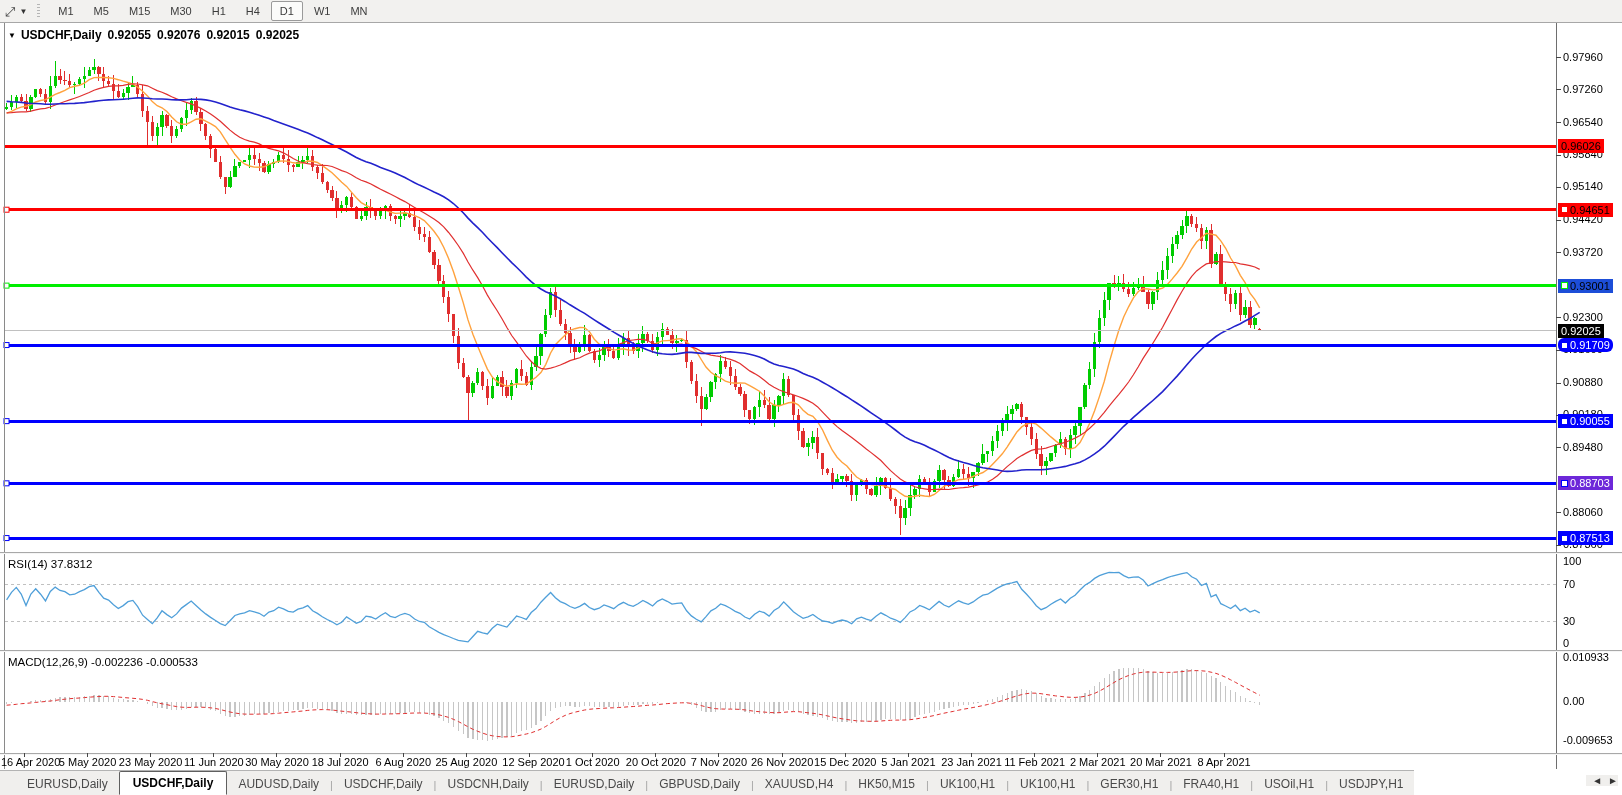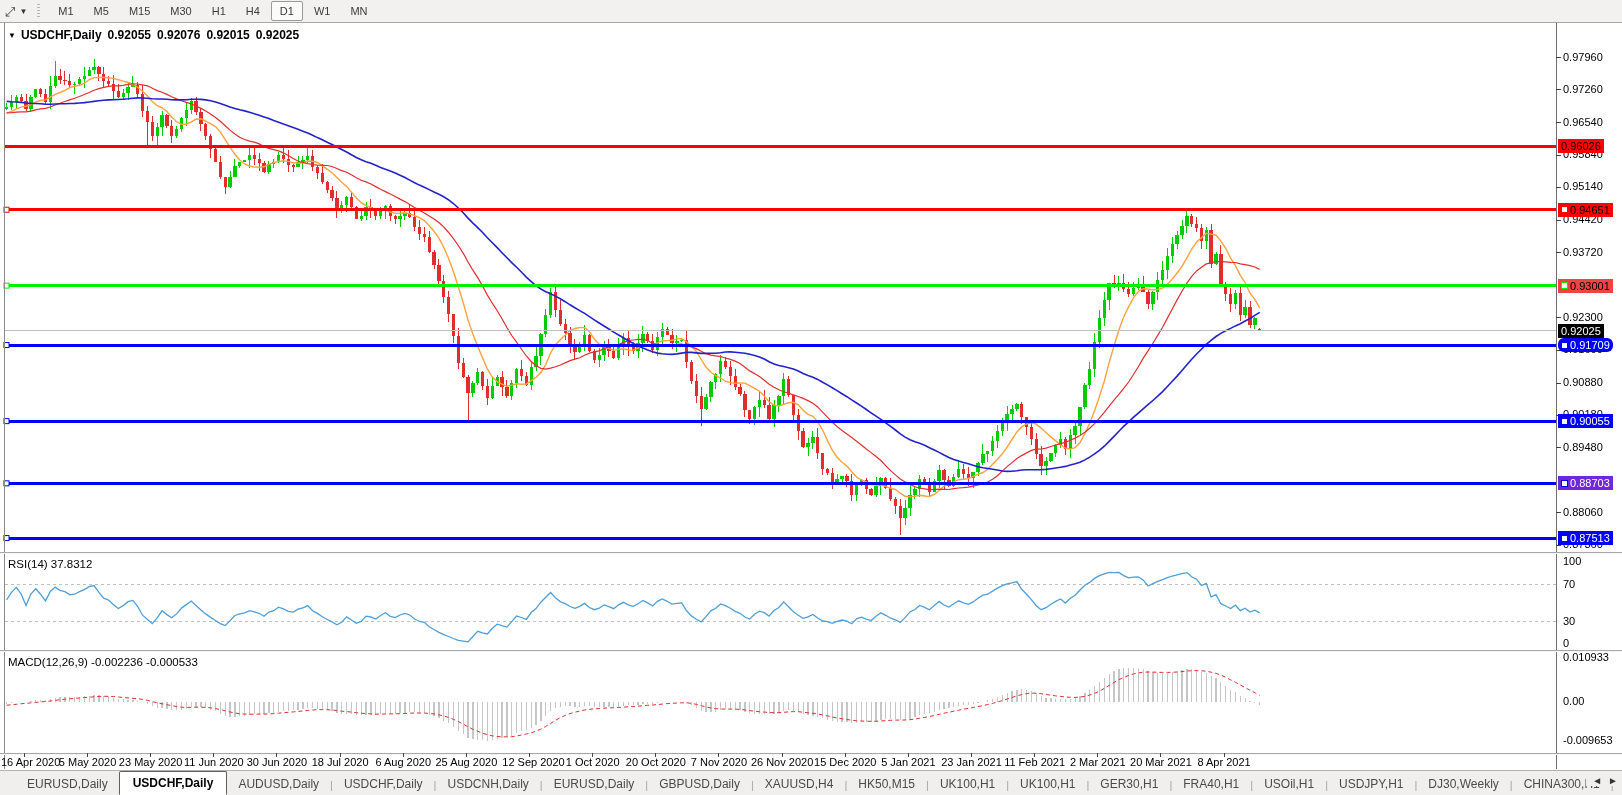--- a/index.html
+++ b/index.html
@@ -19,21 +19,21 @@
   .chart-title .tri{font-size:8px;vertical-align:1px;margin-right:5px;}
   .chart-title span{margin-right:6px;}
   .ind-label{position:absolute;left:8px;font-size:11.5px;color:#000;z-index:12;}
   .axis-tick{position:absolute;left:1563px;font-size:11px;color:#000;z-index:5;white-space:nowrap;}
   .lvl-label{position:absolute;left:1558px;font-size:11px;height:14px;line-height:14px;
              padding:0 3px;z-index:8;white-space:nowrap;display:flex;align-items:center;}
   .lvl-sq{display:inline-block;width:5px;height:5px;background:#fff;margin-right:2px;}
   .date-label{position:absolute;top:756px;font-size:11px;color:#000;z-index:5;white-space:nowrap;
               transform:translateX(-50%);}
   
-  .tabbar{position:absolute;left:0;top:770px;width:1622px;height:25px;background:#f0efed;
+  .tabbar{position:absolute;left:0;top:770px;width:1414px;height:25px;background:#f0efed;
           border-top:1px solid #b3b3b3;display:flex;align-items:flex-end;z-index:20;
           overflow:hidden;padding-left:16px;box-sizing:border-box;}
   .tab{font-size:12px;color:#4a4a4a;padding:4px 11px;white-space:nowrap;cursor:default;}
   .tab.active{background:#ffffff;border:1px solid #5f5f5f;border-bottom:1px solid #fff;
               border-radius:2px 2px 0 0;color:#000;font-weight:bold;padding:4px 13px;}
   .tabsep{color:#a5a5a5;font-size:11px;padding:4px 0;}
   .tab-arrows{position:absolute;right:4px;top:775px;z-index:25;display:flex;gap:6px;
               font-size:10px;color:#333;background:#f0efed;padding-left:6px;}
   svg{position:absolute;left:0;top:0;z-index:1;}
 </style>
@@ -161,21 +161,21 @@
       <div class="axis-tick" style="top: 440.58px;">0.89480</div>
       <div class="axis-tick" style="top: 505.9px;">0.88060</div>
       <div class="axis-tick" style="top: 538.1px;">0.87360</div>
       <div class="lvl-label" style="top: 139.464px; background: rgb(255, 0, 0); color: rgb(0, 0, 0);">
         <span>0.96026</span>
       </div>
       <div class="lvl-label" style="top: 202.714px; background: rgb(255, 0, 0); color: rgb(0, 0, 0);">
         <span class="lvl-sq" style="border: 1px solid rgb(255, 0, 0);"></span>
         <span>0.94651</span>
       </div>
-      <div class="lvl-label" style="top: 278.614px; background: #ef4444; color: rgb(0, 0, 0);">
+      <div class="lvl-label" style="top: 278.614px; background: #1d4ed8; color: rgb(0, 0, 0);">
         <span class="lvl-sq" style="border: 1px solid rgb(0, 238, 0);"></span>
         <span>0.93001</span>
       </div>
       <div class="lvl-label" style="top: 323.51px; background: rgb(0, 0, 0); color: rgb(255, 255, 255);">
         <span>0.92025</span>
       </div>
       <div class="lvl-label" style="top: 338.046px; background: rgb(0, 0, 255); color: rgb(255, 255, 255); border-radius: 6px;">
         <span class="lvl-sq" style="border: 1px solid rgb(0, 0, 255);"></span>
         <span>0.91709</span>
       </div>
@@ -195,21 +195,21 @@
       <div class="axis-tick" style="top: 577.95px;">70</div>
       <div class="axis-tick" style="top: 614.55px;">30</div>
       <div class="axis-tick" style="top: 636.5px;">0</div>
       <div class="axis-tick" style="top: 651px;">0.010933</div>
       <div class="axis-tick" style="top: 695px;">0.00</div>
       <div class="axis-tick" style="top: 734px;">-0.009653</div>
       <div class="date-label" style="left: 1px; transform: none;">16 Apr 2020</div>
       <div class="date-label" style="left: 87.54px;">5 May 2020</div>
       <div class="date-label" style="left: 150.68px;">23 May 2020</div>
       <div class="date-label" style="left: 213.82px;">11 Jun 2020</div>
-      <div class="date-label" style="left: 276.96px;">30 Jun 2020</div>
+      <div class="date-label" style="left: 276.96px;">30 May 2020</div>
       <div class="date-label" style="left: 340.1px;">18 Jul 2020</div>
       <div class="date-label" style="left: 403.24px;">6 Aug 2020</div>
       <div class="date-label" style="left: 466.38px;">25 Aug 2020</div>
       <div class="date-label" style="left: 529.52px; padding-left: 8px;">12 Sep 2020</div>
       <div class="date-label" style="left: 592.66px;">1 Oct 2020</div>
       <div class="date-label" style="left: 655.8px;">20 Oct 2020</div>
       <div class="date-label" style="left: 718.94px;">7 Nov 2020</div>
       <div class="date-label" style="left: 782.08px;">26 Nov 2020</div>
       <div class="date-label" style="left: 845.22px;">15 Dec 2020</div>
       <div class="date-label" style="left: 908.36px;">5 Jan 2021</div>

